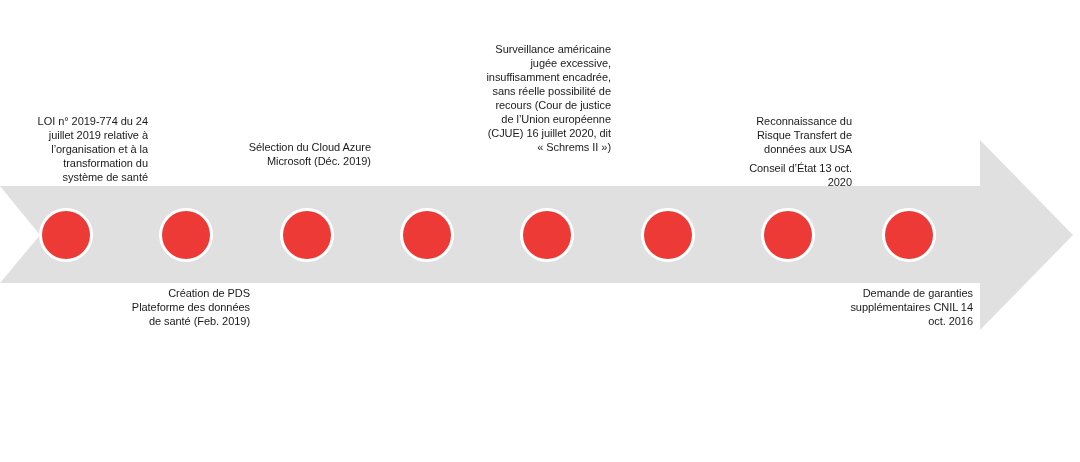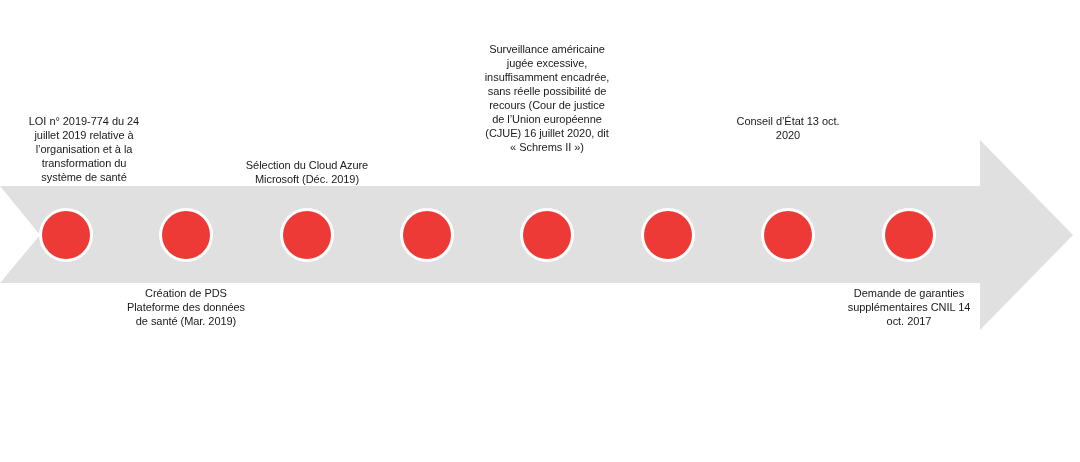--- a/index.html
+++ b/index.html
@@ -47,24 +47,24 @@
     position: absolute;
     width: 128px;
     text-align: center;
     font-size: 11px;
     line-height: 14px;
     color: #1a1a1a;
     letter-spacing: -0.05px;
   }
   .label p {
     margin: 0;
+    text-align: right;
   }
   .label p + p {
     margin-top: 5px;
-    font-weight: bold;
   }
   .label.above {
     
   }
 </style>
 </head>
 <body>
 
 <div id="stage">
 
@@ -80,35 +80,36 @@
   <div class="dot" style="left:403px"></div>
   <div class="dot" style="left:523px"></div>
   <div class="dot" style="left:644px"></div>
   <div class="dot" style="left:764px"></div>
   <div class="dot" style="left:885px"></div>
 
   <div class="label above" style="left:20px; top:114px">
     <p>LOI n° 2019-774 du 24 juillet 2019 relative à l’organisation et à la transformation du système de santé</p>
   </div>
 
-  <div class="label above" style="left:243px; top:158px">
+  <div class="label above" style="left:243px; top:140px">
     <p>Sélection du Cloud Azure Microsoft (Déc. 2019)</p>
   </div>
 
   <div class="label above" style="left:483px; top:42px">
     <p>Surveillance américaine jugée excessive, insuffisamment encadrée, sans réelle possibilité de recours (Cour de justice de l’Union européenne  (CJUE) 16 juillet 2020, dit « Schrems II »)</p>
   </div>
 
   <div class="label above" style="left:724px; top:114px">
+    <p>Reconnaissance du Risque Transfert de données aux USA</p>
     <p>Conseil d’État 13 oct. 2020</p>
   </div>
 
   <div class="label below" style="left:122px; top:286px">
-    <p>Création de PDS Plateforme des données de santé (Mar. 2019)</p>
+    <p>Création de PDS Plateforme des données de santé (Feb. 2019)</p>
   </div>
 
 
 
   <div class="label below" style="left:845px; top:286px">
-    <p>Demande de garanties supplémentaires CNIL 14 oct. 2017</p>
+    <p>Demande de garanties supplémentaires CNIL 14 oct. 2016</p>
   </div>
 
 </div>
 
 </body></html>

